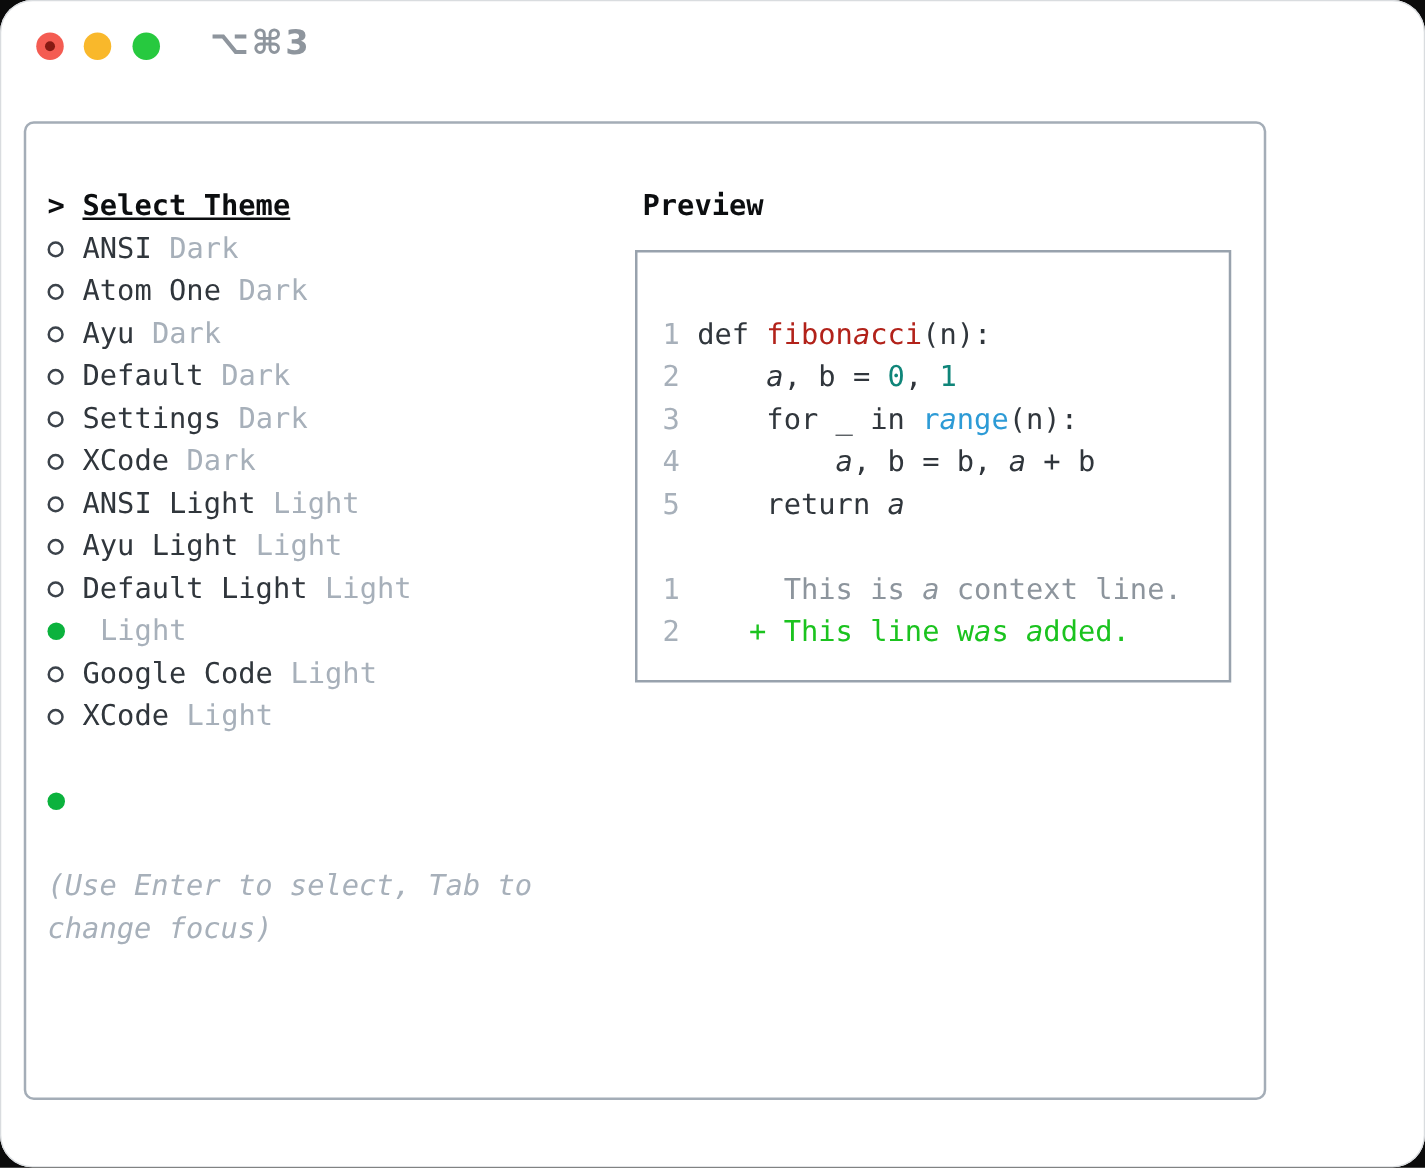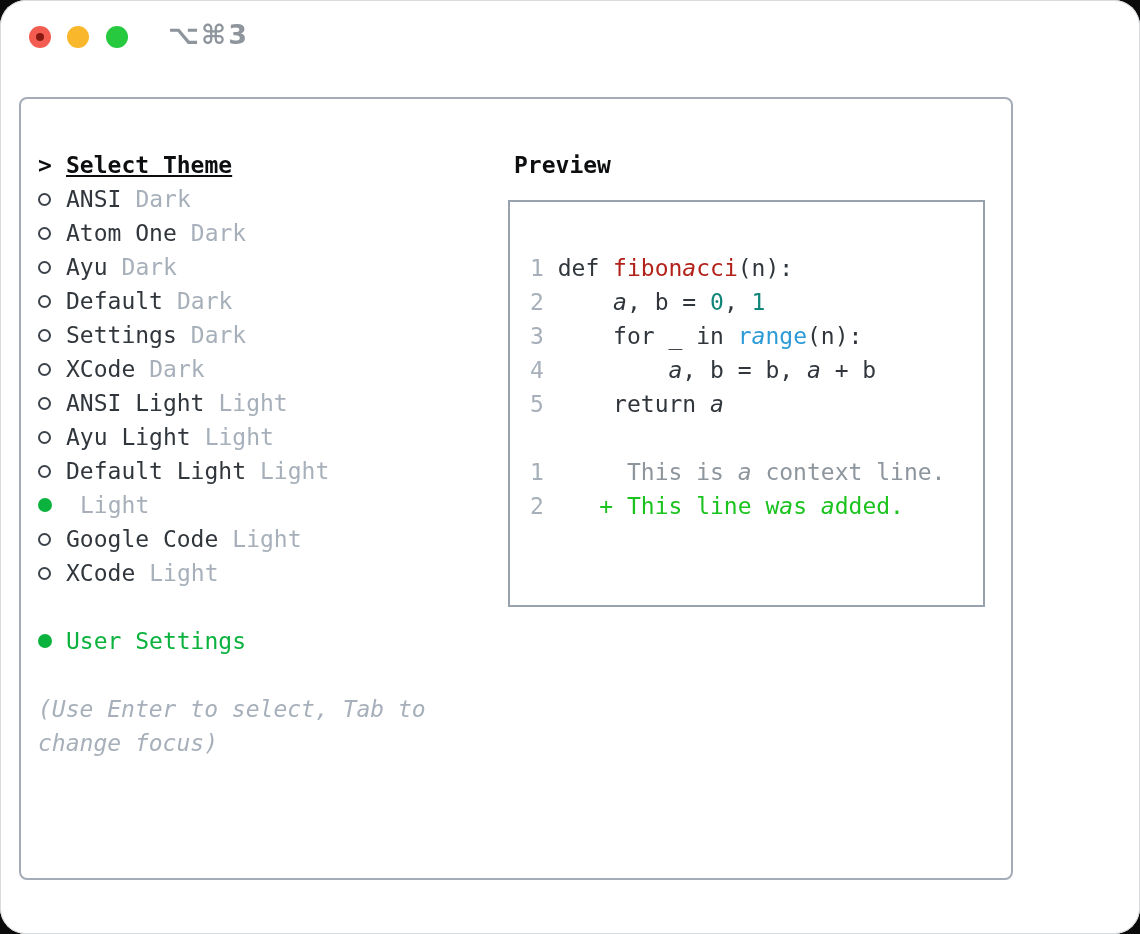--- a/index.html
+++ b/index.html
@@ -43,21 +43,21 @@
   .sel .name{color:var(--green);}
   .tag{color:var(--muted);margin-left:14px;white-space:pre;}
   .h{font-weight:700;color:var(--black);text-decoration:underline;}
   .h2{color:var(--black);}
   .spacer{height:34px;}
   .hint{color:var(--muted);width:410px;margin-top:0;font-style:italic;}
   
   .previewcol{position:absolute;left:479px;top:49px;}
   .preview-heading{font-size:23px;line-height:34px;font-weight:700;color:var(--black);margin-left:14px;}
   .previewbox{
-    margin-left:8px;margin-top:18px;width:477px;height:407px;
+    margin-left:8px;margin-top:18px;width:477px;height:346px;
     border:2px solid #98a2ad;box-sizing:border-box;background:#fff;
     padding:49px 15px 0 20px;overflow:hidden;
   }
   .codeline{font-size:23px;line-height:34px;white-space:pre;color:var(--ink);}
   .lnum{color:var(--muted);}
   .t-code{color:var(--ink);}
   .t-func{color:#b2221a;}
   .t-num{color:#0f8579;}
   .t-builtin{color:#2d9bd6;}
   .t-ctx{color:#8d959d;}
@@ -174,21 +174,20 @@
         </div>
 
       <div class="spacer"></div>
 
 
       <div id="apply-list">
           <div class="row sel">
             <span class="marker">
               <span class="radio"></span>
             </span>
-            <span class="name">User Settings</span>
           </div>
         </div>
 
       <div class="spacer"></div>
 
       <div class="hint">(Use Enter to select, Tab to change focus)</div>
     </div>
 
     <div class="previewcol">
       <div class="preview-heading">Preview</div>

